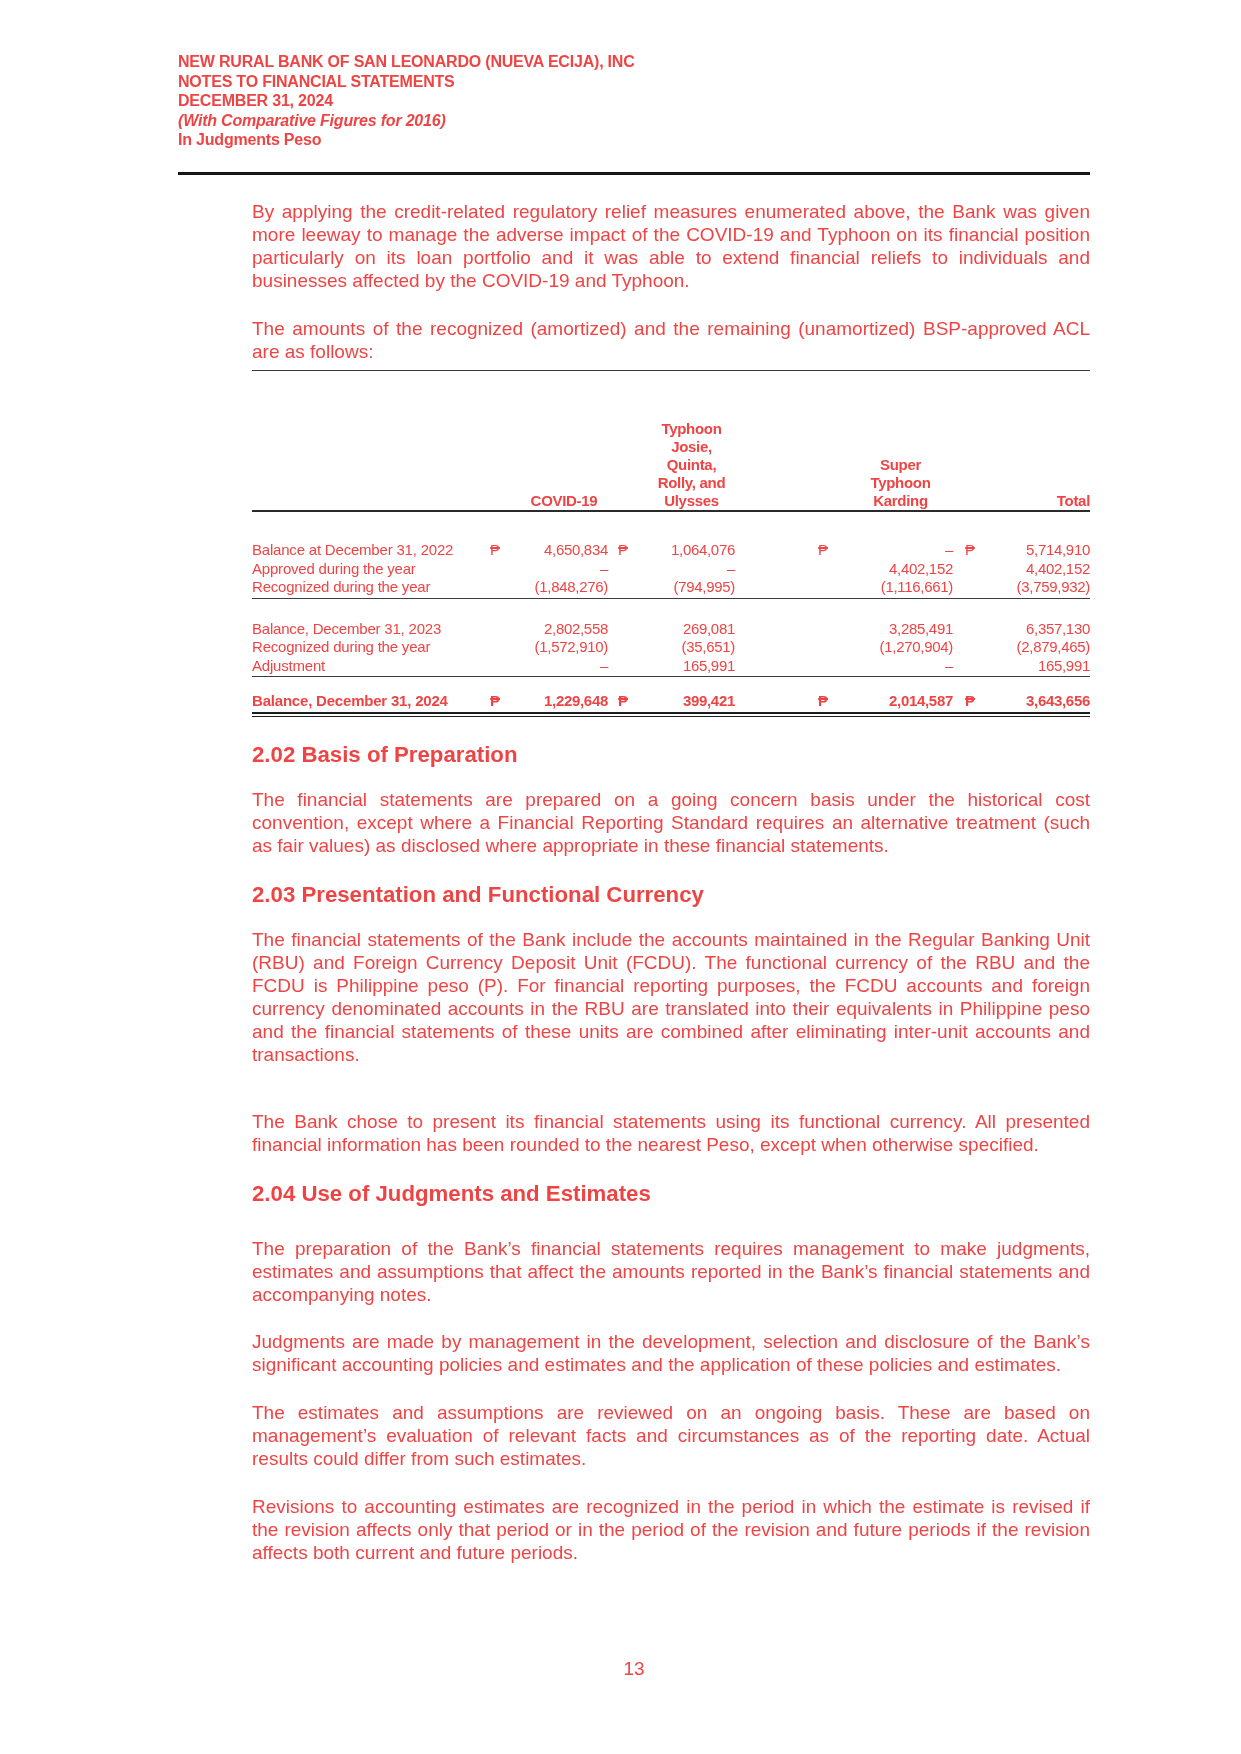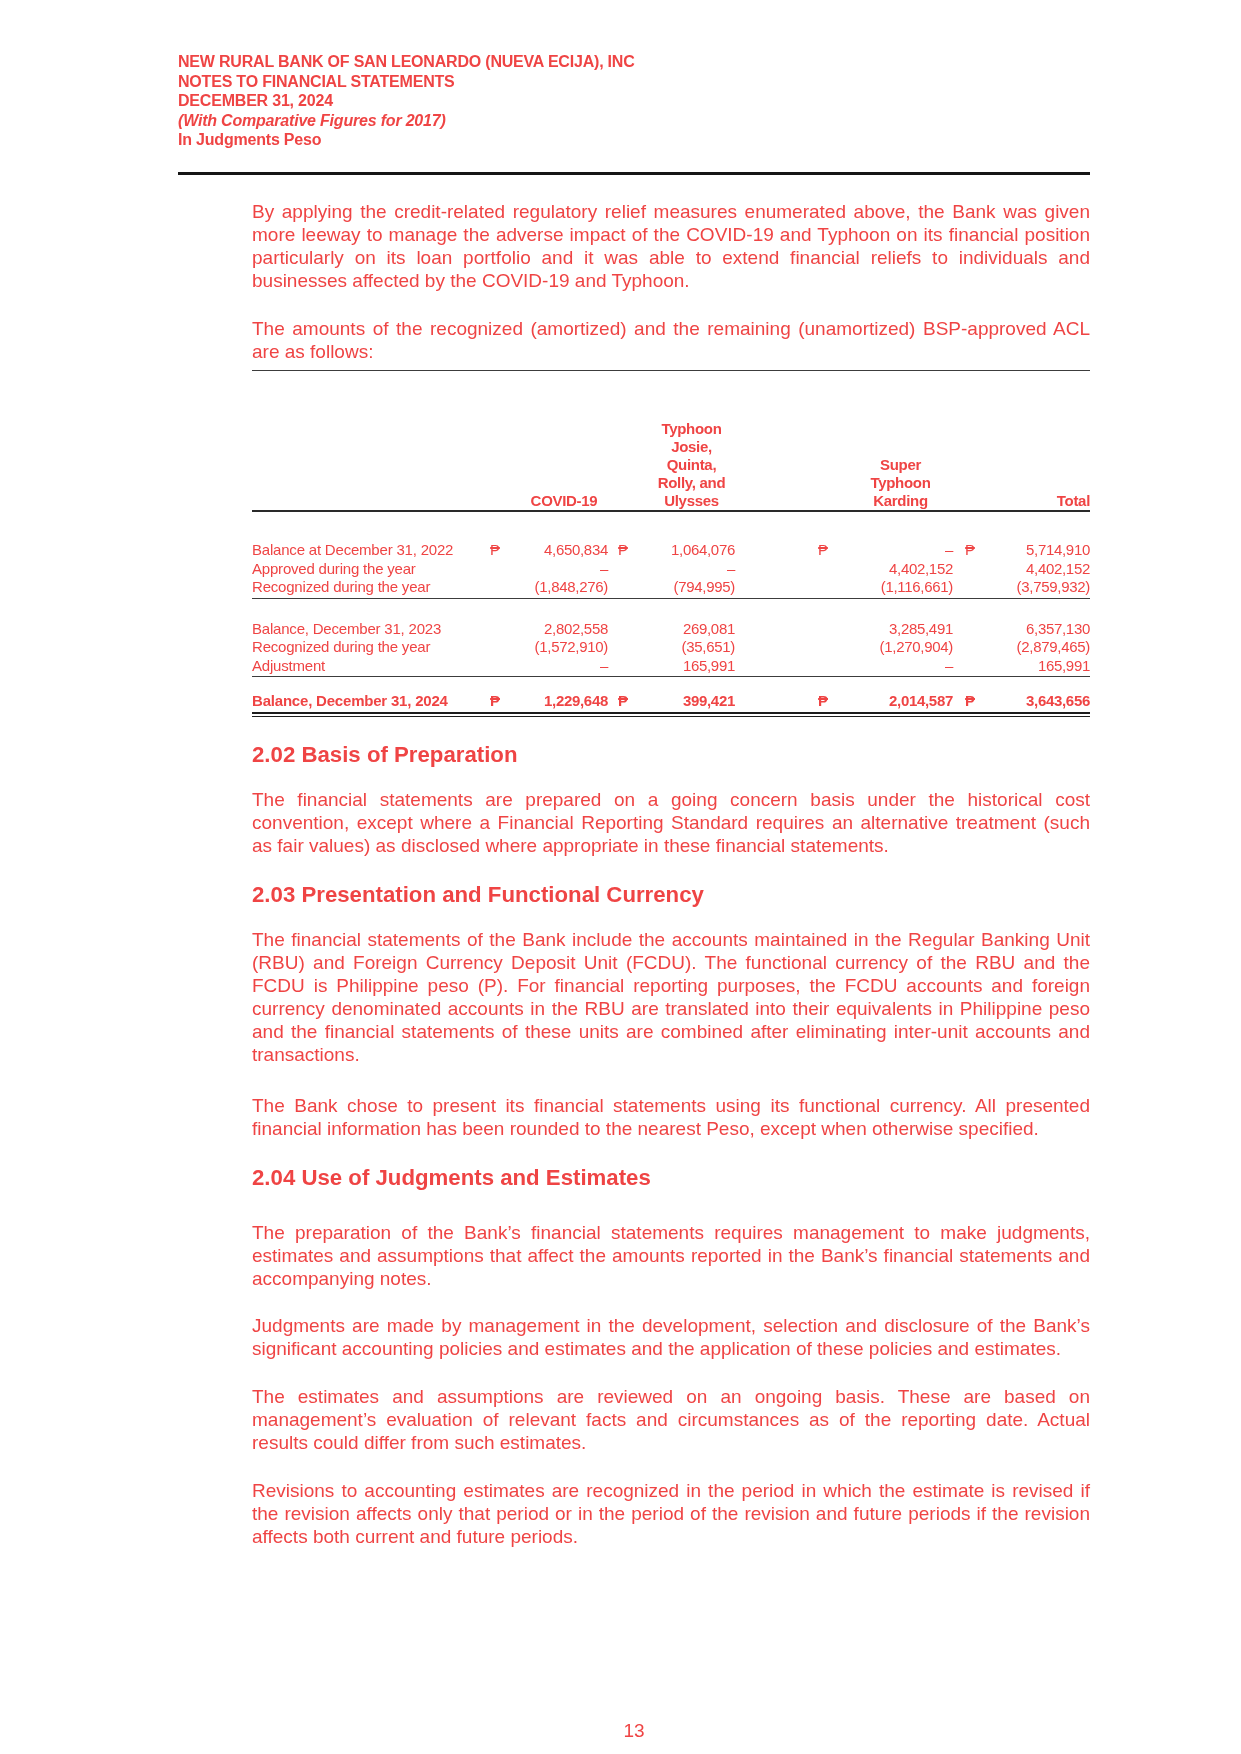--- a/index.html
+++ b/index.html
@@ -25,21 +25,21 @@
   }
   
   .main {
     position:absolute; left:252px; top:200px; width:838px;
     font-size:19px; line-height:23px;
   }
   .para { text-align:justify; }
   .mt24 { margin-top:24px; }
   .mt25 { margin-top:25px; }
   .mt22 { margin-top:22px; }
-  .mt28 { margin-top:28px; }
+  .mt28 { margin-top:44px; }
   .mt32 { margin-top:32px; }
   .heading { font-weight:bold; margin-top:26px; }
   
   .acl-table { margin-top:7px; }
   .t-rule { width:100%; height:0; border-top:1.5px solid #3c3c3c; }
   .t-rule-head { border-top:2px solid #2a2a2a; }
   .t-rule-double {
     height:5px;
     border-top:2px solid #1d1d1d;
     border-bottom:1.5px solid #1d1d1d;
@@ -63,34 +63,34 @@
   .c-peso { text-align:left; white-space:nowrap; }
   .c-val { text-align:right; white-space:nowrap; letter-spacing:-0.3px; }
   .th-center { text-align:center;margin-top:44px; }
   .th-right { text-align:right; }
   .rows-block { margin-top:29px; }
   .rows-block2 { margin-top:21px; }
   .row-final { margin-top:15px; font-weight:bold; }
   .gap-rule { margin-top:1px; }
   
   .footer {
-    position:absolute; left:178px; top:1720px; width:912px;
+    position:absolute; left:178px; top:1658px; width:912px;
     text-align:center; font-size:19px;
   }
 </style>
 </head>
 <body>
 
 <div class="page">
 
   <div class="doc-header">
     <div>NEW RURAL BANK OF SAN LEONARDO (NUEVA ECIJA), INC</div>
     <div>NOTES TO FINANCIAL STATEMENTS</div>
     <div>DECEMBER 31, 2024</div>
-    <div class="it">(With Comparative Figures for 2017)</div>
+    <div class="it">(With Comparative Figures for 2016)</div>
     <div>In Judgments Peso</div>
   </div>
 
   <div class="top-rule"></div>
 
   <div class="main">
 
     <p class="para">By applying the credit-related regulatory relief measures enumerated above, the Bank was given more leeway to manage the adverse impact of the COVID-19 and Typhoon on its financial position particularly on its loan portfolio and it was able to extend financial reliefs to individuals and businesses affected by the COVID-19 and Typhoon.</p>
     <p class="para mt25">The amounts of the recognized (amortized) and the remaining (unamortized) BSP-approved ACL are as follows:</p>
 

